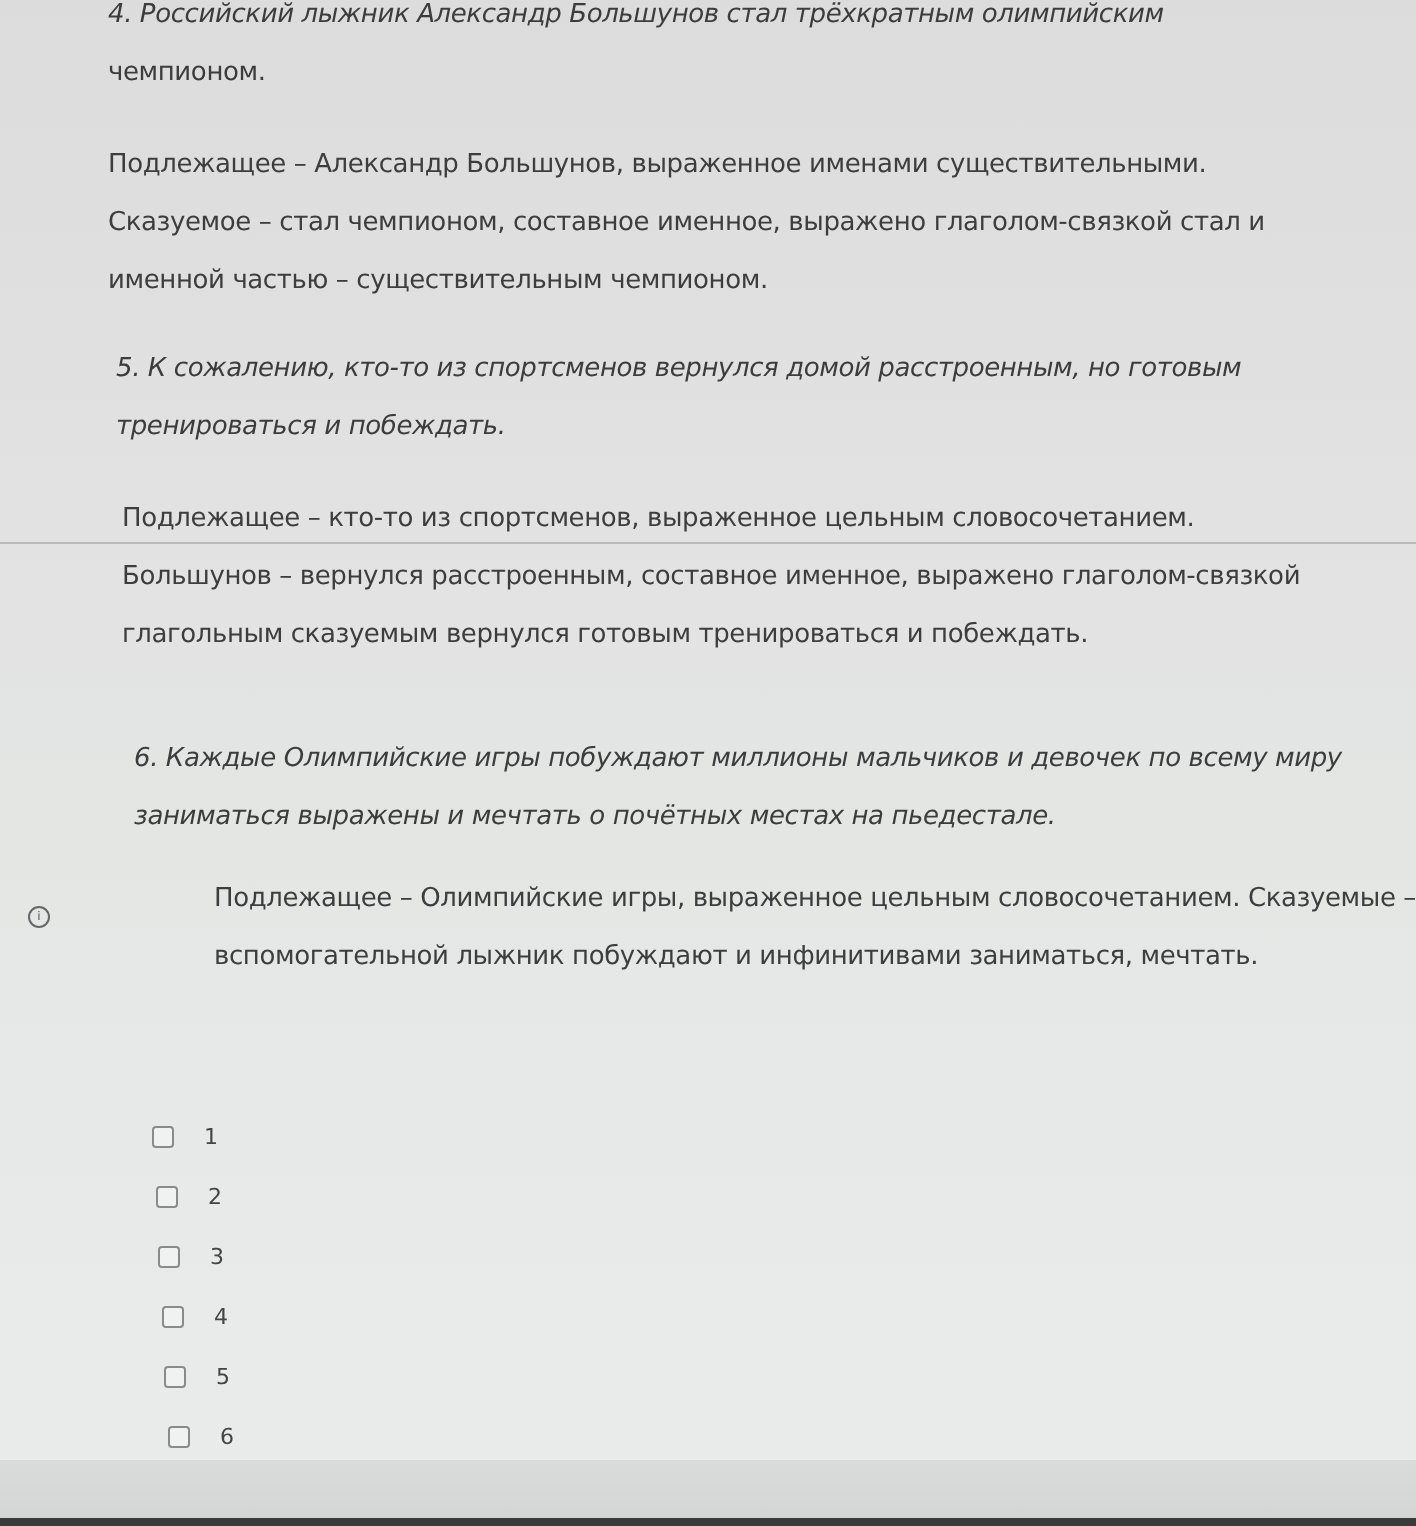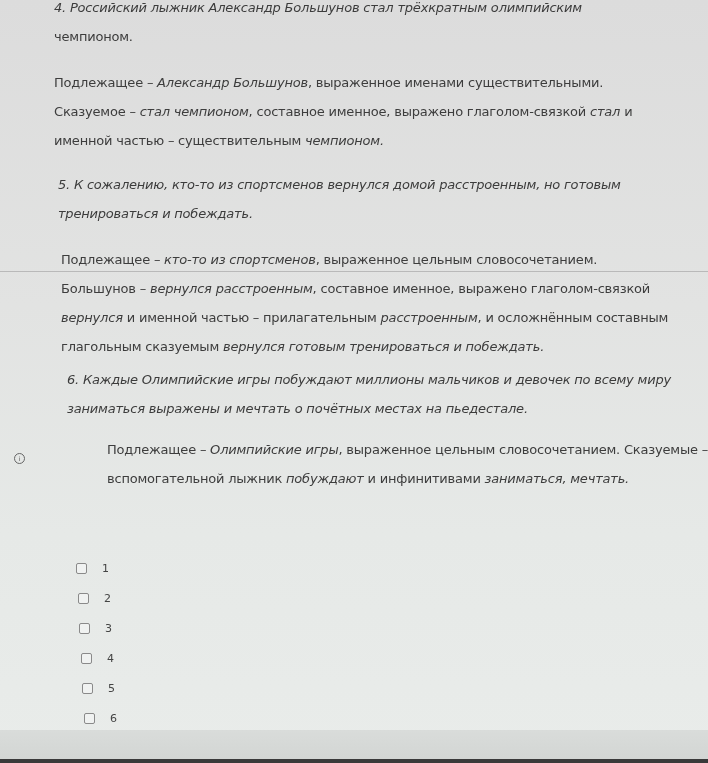--- a/index.html
+++ b/index.html
@@ -22,21 +22,21 @@
     }
     .block {
       position: absolute;
       font-size: 13px;
       line-height: 29px;
       letter-spacing: -0.2px;
       white-space: nowrap;
     }
     .question { font-style: italic; color: #3c3c3c; }
     .answer { color: #3d3d3d; }
-    .ital { font-style: italic; }
+    .ital { }
     .line { display: block; }
     .divider {
       position: absolute;
       left: 0; top: 271px;
       width: 708px; height: 1px;
       background: #b9b9b9;
     }
     .hint-icon {
       position: absolute;
       left: 14px; top: 453px;
@@ -98,21 +98,20 @@
       <span class="line"><span>именной  частью – существительным </span><span class="ital">чемпионом.</span></span>
     </div>
 
   <div class="block question" style="left:58px; top:170px;">
     <span class="line">5. К сожалению, кто-то из спортсменов вернулся домой расстроенным, но готовым</span>
     <span class="line">тренироваться и побеждать.</span>
   </div>
   <div class="block answer" style="left:61px; top:245px;">
       <span class="line"><span>Подлежащее – </span><span class="ital">кто-то из спортсменов</span><span>, выраженное цельным словосочетанием.</span></span>
       <span class="line"><span>Большунов – </span><span class="ital">вернулся расстроенным</span><span>, составное именное, выражено глаголом-связкой</span></span>
-      <span class="line"><span class="ital">вернулся</span><span> и именной частью – прилагательным </span><span class="ital">расстроенным</span><span>, и осложнённым составным</span></span>
       <span class="line"><span>глагольным сказуемым </span><span class="ital">вернулся готовым тренироваться и побеждать.</span></span>
     </div>
 
   <div class="divider"></div>
 
   <div class="block question" style="left:67px; top:365px;">
     <span class="line">6. Каждые Олимпийские игры побуждают миллионы мальчиков и девочек по всему миру</span>
     <span class="line">заниматься выражены и мечтать о почётных местах на пьедестале.</span>
   </div>
 

